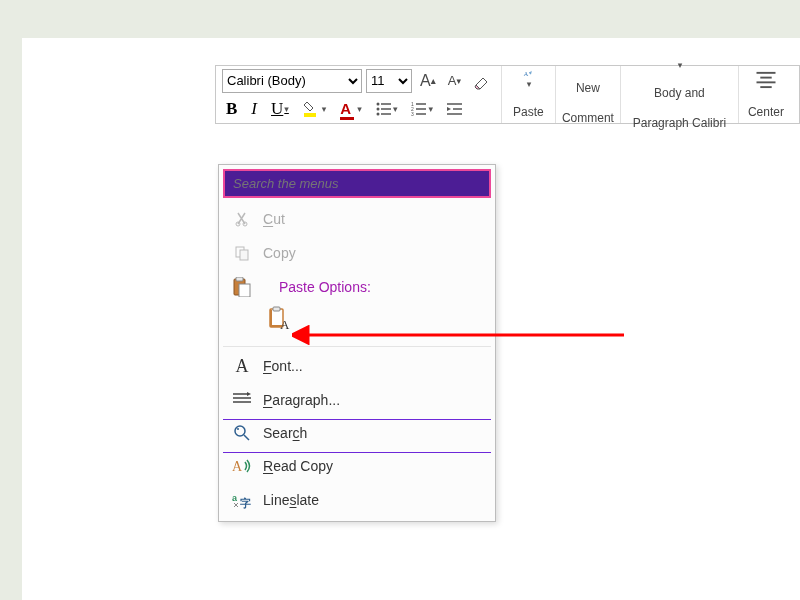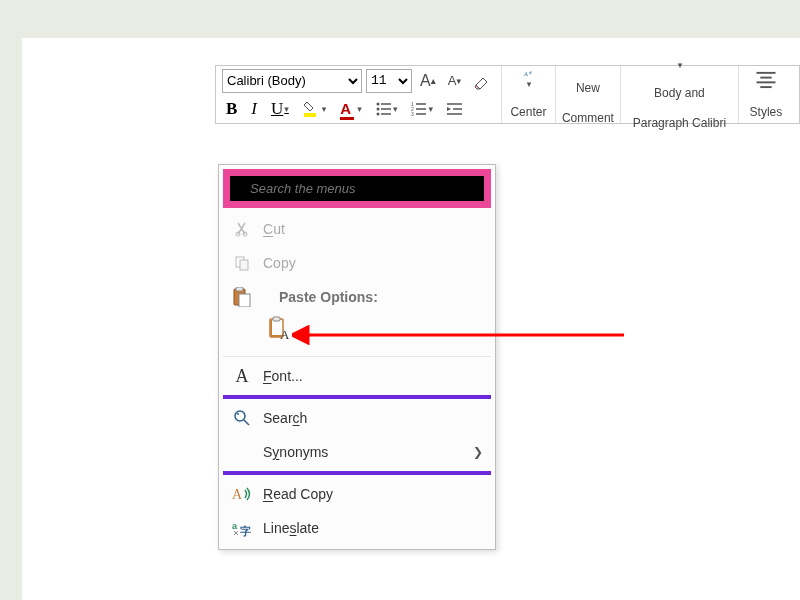--- a/index.html
+++ b/index.html
@@ -40,21 +40,21 @@
   .font-row { display: flex; align-items: center; gap: 4px; height: 30px; }
   .font-row2 { display: flex; align-items: center; gap: 6px; height: 30px; }
   
   select.combo {
     border: 1px solid #ababab;
     font-size: 13px;
     height: 24px;
     background: #fff;
   }
   select.font-name { width: 140px; }
-  select.font-size { width: 46px; font-family: Liberation Mono, monospace; }
+  select.font-size { width: 46px; }
   
   .btn { display: inline-flex; align-items: center; justify-content: center; padding: 2px 4px; cursor: pointer; }
   
   .bold { font-weight: bold; font-size: 17px; font-family: Georgia, serif; }
   .italic { font-style: italic; font-size: 17px; font-family: Georgia, serif; }
   .underline { text-decoration: underline; font-size: 17px; font-family: Georgia, serif; }
   
   .styles-group, .comment-group, .spacing-group, .center-group {
     font-size: 12px;
     color: #444;
@@ -69,43 +69,43 @@
     left: 218px;
     top: 164px;
     width: 278px;
     background: #fcfcfc;
     border: 1px solid #bcbcbc;
     box-shadow: 2px 2px 6px rgba(0,0,0,0.15);
     padding: 4px;
   }
   .search-box {
     width: 100%;
-    border: 7px solid #ec4899;
-    padding: 5px 20px;
+    border: 2px solid #ec4899;
+    padding: 5px 8px;
     font-size: 13px;
     color: #888;
     font-style: italic;
     margin-bottom: 4px;
-    background: #000000;
+    background: #4c1d95;
   }
   .menu-item {
     display: flex;
     align-items: center;
     padding: 7px 8px;
     font-size: 14px;
     color: #333;
     cursor: pointer;
     gap: 10px;
   }
   .menu-item.disabled { color: #aaa; cursor: default; }
   .menu-item .icon { width: 22px; height: 20px; display: flex; align-items: center; justify-content: center; font-size: 16px; }
   .menu-item .label { flex: 1; }
   .menu-item .arrow { color: #555; font-size: 12px; }
-  .menu-item.has-sep { border-top: 4px solid #6d28d9; margin-top: 2px; padding-top: 9px; }
-  .paste-header { font-weight: bold; color: #737373; padding-left: 16px; }
+  .menu-item.has-sep { border-top: 1px solid #6d28d9; margin-top: 2px; padding-top: 3px; }
+  .paste-header { font-weight: normal; color: #a21caf; padding-left: 16px; }
   .paste-opt-row { padding-left: 44px; padding-top: 6px; padding-bottom: 10px; border-bottom: 1px solid #e4e4e4; margin-bottom: 2px; }
   .paste-opt-btn {
     width: 28px; height: 28px;
     display: inline-flex; align-items: center; justify-content: center;
   }
   
   
   .arrow-annot {
     position: absolute;
     left: 292px;
@@ -196,21 +196,21 @@
       </span>
     </div>
   </div>
 
   <div class="ribbon-group styles-group">
     <svg width="28" height="26" viewBox="0 0 28 26">
       <text x="2" y="18" font-size="18" font-family="Georgia" fill="#3a7ab8">A</text>
       <path d="M17 8 L24 4 L22 12 Z" fill="#7fb4d9" stroke="#3a7ab8"></path>
     </svg>
     <div class="chev">▾</div>
-    <div class="group-label">Center</div>
+    <div class="group-label">Paste</div>
   </div>
 
   <div class="ribbon-group comment-group">
     <svg width="28" height="24" viewBox="0 0 28 24">
       <rect x="4" y="3" width="22" height="14" rx="2" fill="#fff" stroke="#888"></rect>
       <path d="M10 17 L10 22 L16 17" fill="#fff" stroke="#888"></path>
       <text x="6" y="13" font-size="10" fill="#6a9e3e" font-weight="bold">+</text>
     </svg>
     <div class="group-label">New</div>
     <div class="group-label">Comment</div>
@@ -228,21 +228,21 @@
     <div class="group-label">Paragraph Calibri</div>
   </div>
 
   <div class="ribbon-group center-group">
     <svg width="24" height="20" viewBox="0 0 24 20">
       <line x1="2" y1="3" x2="22" y2="3" stroke="#555" stroke-width="2"></line>
       <line x1="6" y1="8" x2="18" y2="8" stroke="#555" stroke-width="2"></line>
       <line x1="2" y1="13" x2="22" y2="13" stroke="#555" stroke-width="2"></line>
       <line x1="6" y1="18" x2="18" y2="18" stroke="#555" stroke-width="2"></line>
     </svg>
-    <div class="group-label">Styles</div>
+    <div class="group-label">Center</div>
   </div>
 </div>
 
 <div class="context-menu">
   <input class="search-box" placeholder="Search the menus" style="">
   
   <div class="menu-item disabled">
     <span class="icon">
       <svg width="16" height="16" viewBox="0 0 16 16">
           <path d="M4 2 L11 13 M11 2 L4 13" stroke="#bbb" stroke-width="1.5"></path>
@@ -283,37 +283,43 @@
         <text x="11" y="23" font-size="13" font-family="Georgia" fill="#333">A</text>
       </svg>
     </span>
   </div>
   
   <div class="menu-item">
     <span class="icon" style="font-family:Georgia;font-size:18px;color:#333;">A</span>
     <span class="label"><span class="under">F</span><span>ont...</span></span>
   </div>
   
+  <div class="menu-item">
+    <span class="icon">
+      <svg width="18" height="16" viewBox="0 0 18 16">
+          <line x1="0" y1="2" x2="14" y2="2" stroke="#444" stroke-width="1.5"></line>
+          <line x1="0" y1="6" x2="18" y2="6" stroke="#444" stroke-width="1.5"></line>
+          <line x1="0" y1="10" x2="18" y2="10" stroke="#444" stroke-width="1.5"></line>
+          <path d="M14 0 L18 2 L14 4 Z" fill="#444"></path>
+        </svg>
+    </span>
+    <span class="label"><span class="under">P</span><span>aragraph...</span></span>
+  </div>
   
   <div class="menu-item has-sep">
     <span class="icon">
       <svg width="18" height="18" viewBox="0 0 18 18">
           <circle cx="7" cy="7" r="5" fill="none" stroke="#2f5f8f" stroke-width="1.5"></circle>
           <line x1="11" y1="11" x2="16" y2="16" stroke="#2f5f8f" stroke-width="1.5"></line>
           <circle cx="5" cy="5" r="1" fill="#2f5f8f"></circle>
         </svg>
     </span>
     <span class="label"><span>Sear</span><span class="under">c</span><span>h</span></span>
   </div>
   
-  <div class="menu-item">
-    <span class="icon"></span>
-    <span class="label"><span>S</span><span class="under">y</span><span>nonyms</span></span>
-    <span class="arrow">❯</span>
-  </div>
   
   <div class="menu-item has-sep">
     <span class="icon">
       <svg width="20" height="18" viewBox="0 0 20 18">
           <text x="0" y="14" font-size="14" font-family="Georgia" fill="#c77f3a">A</text>
           <path d="M13 5 Q16 9 13 13" fill="none" stroke="#2f8f5f" stroke-width="1.5"></path>
           <path d="M15 3 Q20 9 15 15" fill="none" stroke="#2f8f5f" stroke-width="1.5"></path>
         </svg>
     </span>
     <span class="label"><span class="under">R</span><span>ead Copy</span></span>

